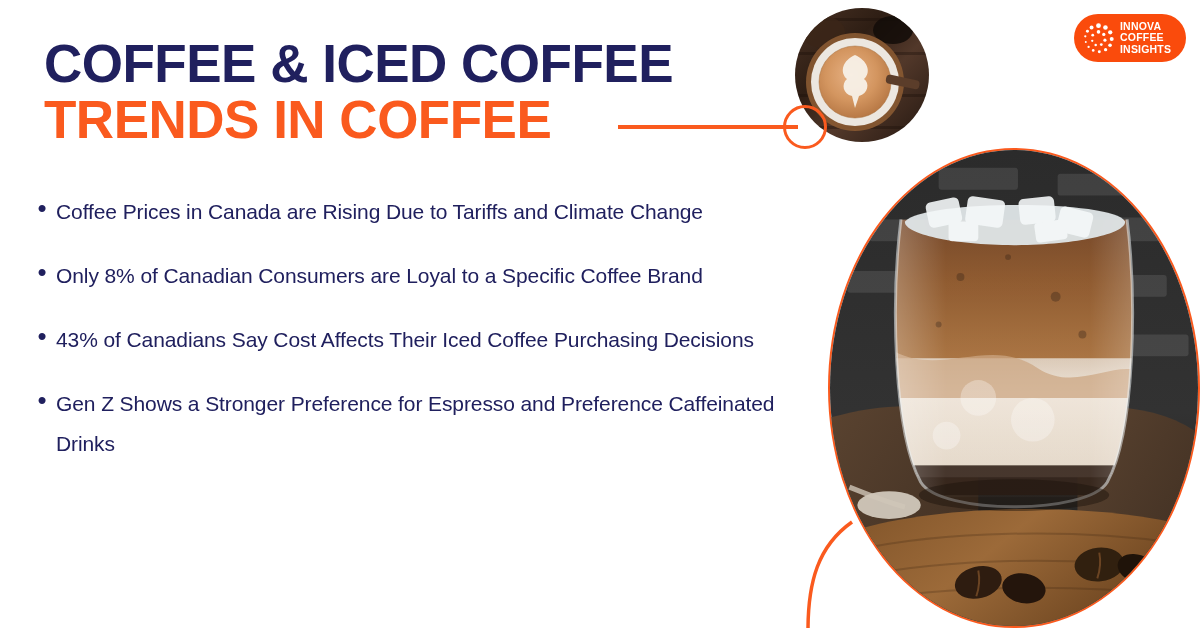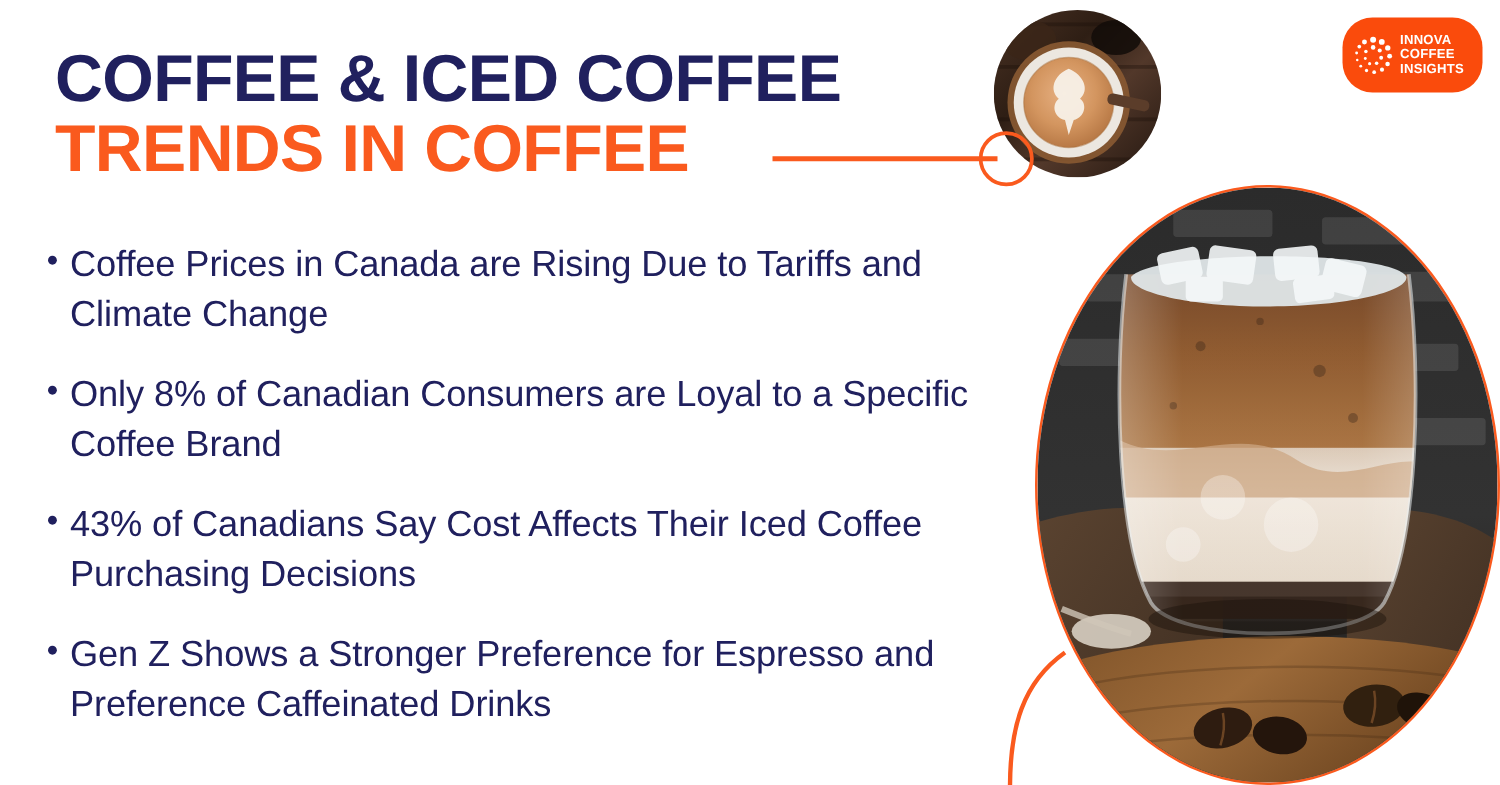--- a/index.html
+++ b/index.html
@@ -88,21 +88,21 @@
     overflow:hidden;
   }
   .swoosh svg { display:block; }
 
   
   .logo {
     position:absolute;
     right:14px;
     top:14px;
     width:112px;
-    height:60px;
+    height:48px;
     background:#fa4b0c;
     border-radius:24px;
     display:flex;
     align-items:center;
     padding-left:8px;
     gap:5px;
     z-index:10;
   }
   .logo-mark { width:33px; height:33px; flex:none; }
   .logo-text {
@@ -130,21 +130,21 @@
   .bullet-dot {
     color:#20205e;
     font-size:26px;
     line-height:32px;
     width:28px;
     flex:none;
     text-align:center;
   }
   .bullet-text {
     color:#20205e;
-    font-size:29px;
+    font-size:21px;
     line-height:40px;
     font-weight:400;
     letter-spacing:-0.1px;
     max-width:770px;
   }
 </style>
 </head>
 <body>
 
 <div class="title-block">

